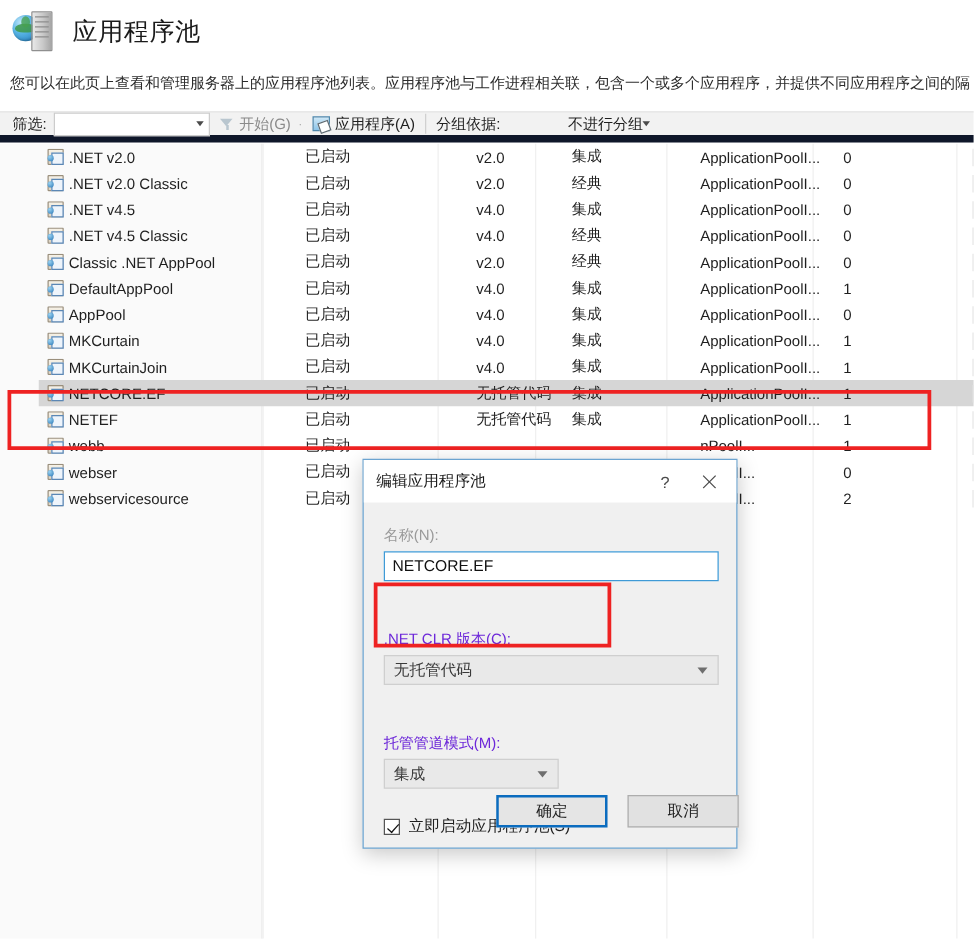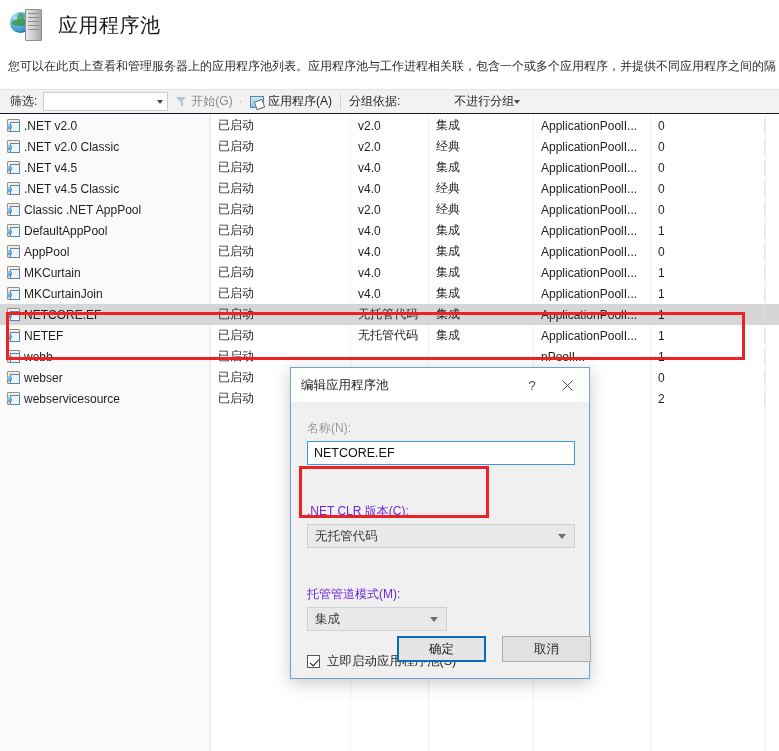--- a/index.html
+++ b/index.html
@@ -67,21 +67,21 @@
     font-size: 12px; color: #2b2b2b;
     white-space: nowrap; overflow: hidden;
   }
 
   
   .toolbar {
     position: absolute; left: 0; top: 89px;
     width: 779px; height: 25px;
     background: #f2f2f2;
     border-top: 1px solid #e3e3e3;
-    border-bottom: 1px solid #0f172a;
+    border-bottom: 6px solid #0f172a;
     display: flex; align-items: center;
     font-size: 12px; color: #1f1f1f;
   }
   .tb-label { margin-left: 10px; color: #1f1f1f; }
   .filter-box {
     margin-left: 6px; width: 125px; height: 19px;
     background: #fff; border: 1px solid #ccc;
     display: flex; align-items: center; justify-content: flex-end;
     padding-right: 4px;
   }
@@ -158,21 +158,21 @@
     border-bottom: 5px solid #9a9a9a;
   }
   .c-name  { width: 210px; }
   .c-state { width: 140px; }
   .c-clr   { width: 78px; }
   .c-mode  { width: 105px; }
   .c-ident { width: 117px; }
   .c-apps  { width: 115px; border-right: 1px solid #e2e2e2; }
   .c-tail  { flex: 1; border-right: 0; }
 
-  .grid-body { position: relative; }
+  .grid-body { position: relative; padding-left: 31px; }
   .row {
     display: flex; height: 21px; align-items: center;
     font-size: 12px; color: #1f1f1f;
   }
   .row.selected { background: #d6d6d6; }
   .cell { padding-left: 8px; white-space: nowrap; overflow: hidden; }
   .cell.name { display: flex; align-items: center; gap: 4px; padding-left: 7px; }
   .pool-ico {
     width: 13px; height: 13px; flex: 0 0 auto; position: relative;
     background: linear-gradient(#f6f1e6,#ddd3c1);

